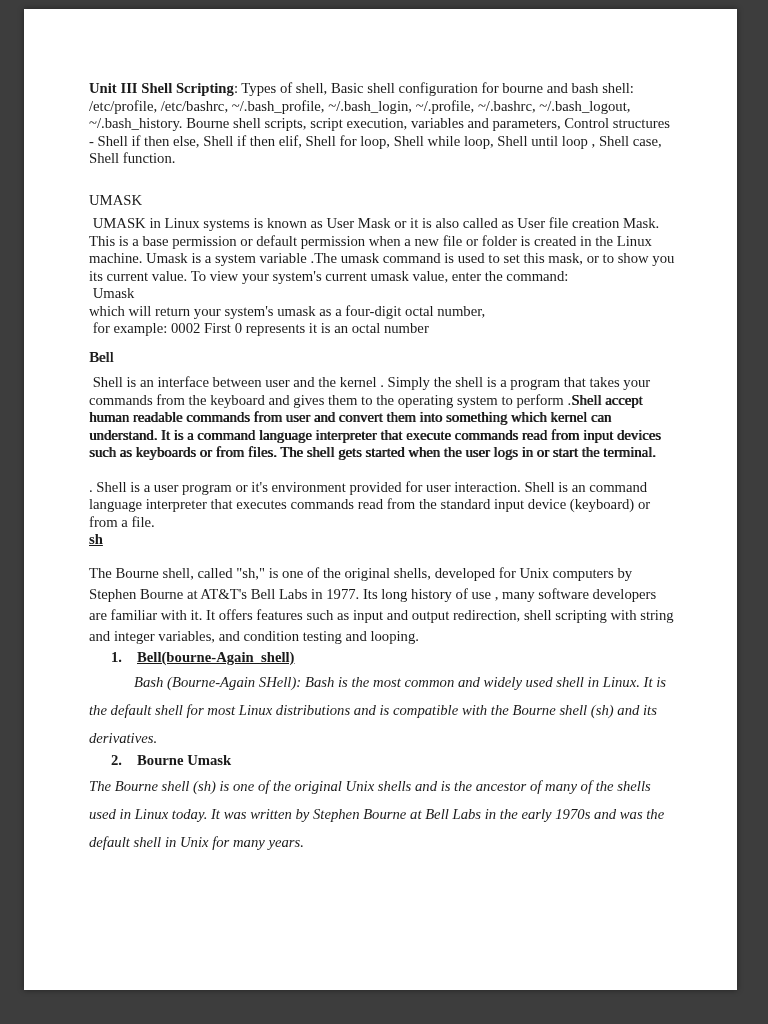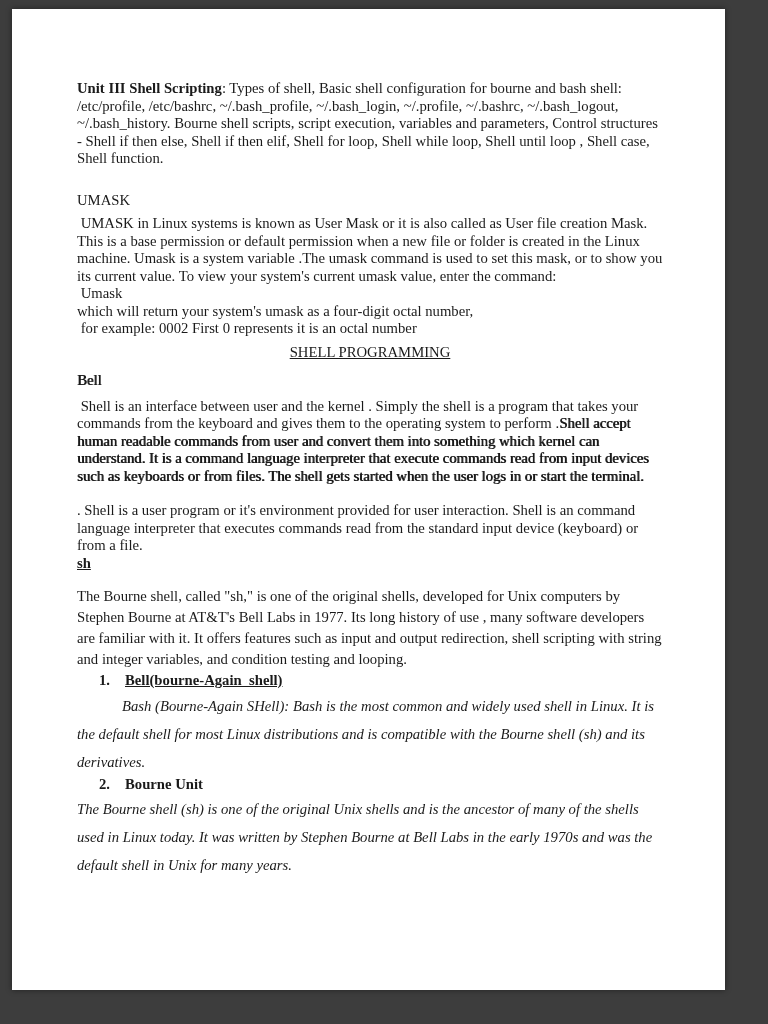--- a/index.html
+++ b/index.html
@@ -9,21 +9,21 @@
   .viewport {
     position: relative;
     width: 768px;
     height: 1024px;
     background: #3d3d3d;
     overflow: hidden;
     font-family: "Liberation Serif", serif;
   }
   .page {
     position: absolute;
-    left: 12px;
+    left: 24px;
     top: 9px;
     width: 713px;
     height: 981px;
     background: #ffffff;
     box-shadow: 0 0 6px rgba(0,0,0,0.45);
   }
   .content {
     position: absolute;
     left: 65px;
     top: 71px;
@@ -83,36 +83,35 @@
 
       <p><span class="bold">Unit III Shell Scripting</span><span>: Types of shell, Basic shell configuration for bourne and bash shell: /etc/profile, /etc/bashrc, ~/.bash_profile, ~/.bash_login, ~/.profile, ~/.bashrc, ~/.bash_logout, ~/.bash_history. Bourne shell scripts, script execution, variables and parameters, Control structures - Shell if then else, Shell if then elif, Shell for loop, Shell while loop, Shell until loop , Shell case, Shell function.</span></p>
 
       <p class="h-umask">UMASK</p>
 
       <p class="p-umask"> UMASK in Linux systems is known as User Mask or it is also called as User file creation Mask. This is a base permission or default permission when a new file or folder is created in the Linux machine. Umask is a system variable .The umask command is used to set this mask, or to show you its current value. To view your system's current umask value, enter the command:
  Umask
 which will return your system's umask as a four-digit octal number,
  for example: 0002 First 0 represents it is an octal number</p>
 
-      <p class="h-shellprog center uline">SHELL PROGRAMMING</p>
 
       <p class="h-shell doubled">Bell</p>
 
       <p class="p-shell"><span> Shell is an interface between user and the kernel . Simply the shell is a program that takes your commands from the keyboard and gives them to the operating system to perform .</span><span class="doubled">Shell accept human readable commands from user and convert them into something which kernel can understand. It is a command language interpreter that execute commands read from input devices such as keyboards or from files. The shell gets started when the user logs in or start the terminal.</span></p>
 
 
       <p class="p-types">. Shell is a user program or it's environment provided for user interaction. Shell is an command language interpreter that executes commands read from the standard input device (keyboard) or from a file.</p>
 
       <p class="h-sh bold uline">sh</p>
 
       <p class="p-sh">The Bourne shell, called "sh," is one of the original shells, developed for Unix computers by Stephen Bourne at AT&amp;T's Bell Labs in 1977. Its long history of use , many software developers are familiar with it. It offers features such as input and output redirection, shell scripting with string and integer variables, and condition testing and looping.</p>
 
       <div>
         <p class="li-head li1-head"><span class="num">1.</span><span class="bold uline">Bell(bourne-Again  shell)</span></p>
         <p class="li-body li1-body">Bash (Bourne-Again SHell): Bash is the most common and widely used shell in Linux. It is the default shell for most Linux distributions and is compatible with the Bourne shell (sh) and its derivatives.</p>
 
-        <p class="li-head li2-head"><span class="num">2.</span><span class="bold">Bourne Unit</span></p>
+        <p class="li-head li2-head"><span class="num">2.</span><span class="bold">Bourne Umask</span></p>
         <p class="li-body li2-body">The Bourne shell (sh) is one of the original Unix shells and is the ancestor of many of the shells used in Linux today. It was written by Stephen Bourne at Bell Labs in the early 1970s and was the default shell in Unix for many years.</p>
       </div>
 
     </div>
   </div>
 </div>
 
 </body></html>

